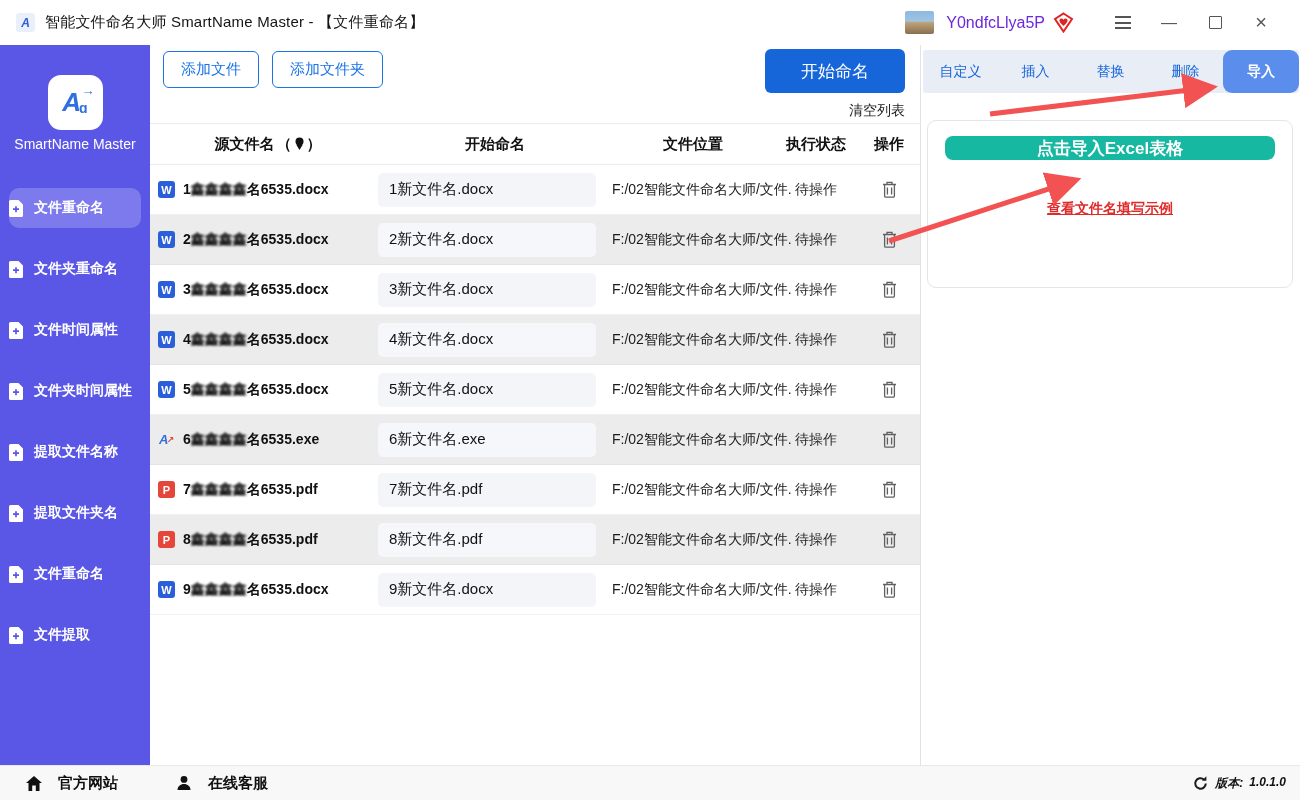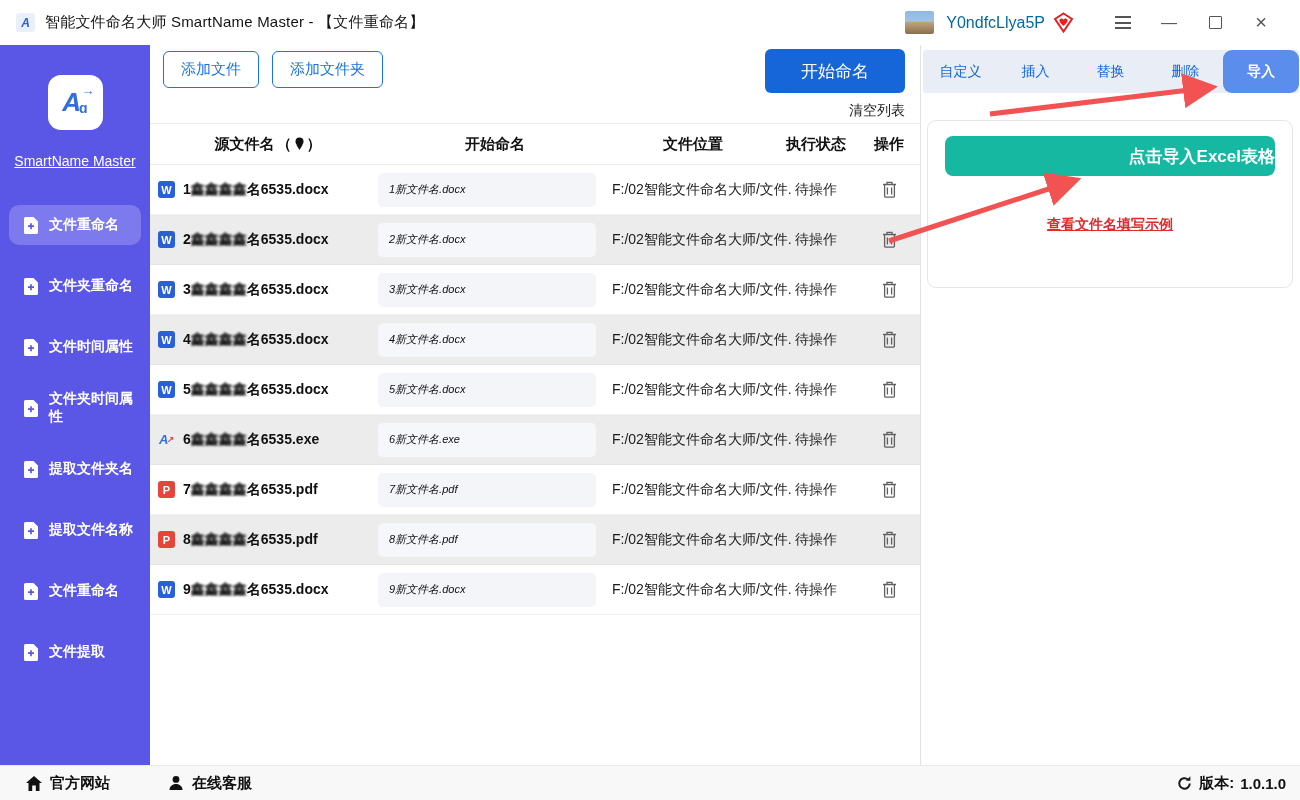--- a/index.html
+++ b/index.html
@@ -10,43 +10,43 @@
   
   .titlebar { position:absolute; left:0; top:0; width:1300px; height:45px;
               display:flex; align-items:center; padding:0 16px; background:#fff; }
   .mini-logo { width:19px; height:19px; border-radius:3px; background:#e9effb;
                display:flex; align-items:center; justify-content:center;
                font-weight:bold; font-style:italic; font-size:12px; color:#2f5fd0; }
   .tb-title { margin-left:10px; font-size:15px; color:#141414; font-weight:500; letter-spacing:.2px; }
   .tb-right { margin-left:auto; display:flex; align-items:center; }
   .avatar { width:29px; height:23px; border-radius:2px; overflow:hidden;
             background:linear-gradient(180deg,#8fb8e2 0%,#9fc3e2 45%,#bfa47c 48%,#8a6f4e 100%); }
-  .username { margin-left:12px; font-size:16px; color:#0369a1; }
+  .username { margin-left:12px; font-size:16px; color:#6d28d9; }
   .vip { margin-left:8px; display:flex; }
   .winctl { display:flex; align-items:center; margin-left:26px; }
   .winbtn { width:46px; height:32px; display:flex; align-items:center; justify-content:center;
             color:#555; cursor:default; }
   .hamburger { display:flex; flex-direction:column; gap:3.5px; }
   .hamburger i { display:block; width:16px; height:2px; background:#555; }
   .glyph-min { font-size:16px; }
   .box-max { width:13px; height:13px; border:1.6px solid #555; border-radius:1px; }
   .glyph-close { font-size:20px; }
 
   
   .sidebar { position:absolute; left:0; top:45px; width:150px; height:720px;
              background:#5a57e6; color:#fff; }
   .logo-box { width:55px; height:55px; margin:30px auto 0; background:#fff; border-radius:13px;
               display:flex; align-items:center; justify-content:center; position:relative; }
   .lg-A { font-size:26px; font-weight:bold; font-style:italic; color:#2f6fe0; }
   .lg-a { font-size:14px; font-weight:bold; color:#2f6fe0; margin:10px 0 0 -2px; }
   .lg-arrow { position:absolute; right:8px; top:8px; font-size:13px; font-weight:bold; color:#2f6fe0; }
-  .app-name { text-align:center; font-size:14px; margin-top:23px; color:#fff;text-decoration:underline; }
+  .app-name { text-align:center; font-size:14px; margin-top:6px; color:#fff; }
   .side-list { margin-top:36px; }
   .side-item { height:40px; margin:0 9px 21px 9px; border-radius:10px; display:flex;
-               align-items:center; padding-left:15px; gap:10px; font-size:14px; font-weight:bold;
+               align-items:center; gap:10px; font-size:14px; font-weight:bold;
                color:#fff; cursor:pointer; }
   .side-item.active { background:#7d7aee; }
   .side-item svg { flex:0 0 auto; }
 
   
   .main { position:absolute; left:150px; top:45px; width:770px; height:720px; background:#fff; }
   .toolbar { display:flex; gap:13px; padding:6px 0 0 13px; }
   .btn-outline { height:37px; padding:0 17px; background:#fff; border:1px solid #1a73e8;
                  border-radius:6px; color:#1a73e8; font-size:15px; cursor:pointer;
                  font-family:inherit; }
@@ -70,50 +70,50 @@
   .cell5 { width:62px; display:flex; justify-content:center; }
   .ficon { width:17px; height:17px; border-radius:3px; display:flex; align-items:center;
            justify-content:center; font-size:11px; font-weight:bold; color:#fff; flex:0 0 auto; }
   .ficon.word { background:#2b5fd9; }
   .ficon.pdf  { background:#e5453a; }
   .ficon.exe  { background:transparent; color:#2f6fe0; font-style:italic; font-size:13px; }
   .ficon.exe .xarrow { color:#e5453a; font-size:9px; font-style:normal; margin-left:-2px; }
   .fname { font-size:14px; font-weight:bold; color:#101010; white-space:nowrap; }
   .fname .blurred { filter:blur(1.1px); }
   .newname-input { width:218px; height:34px; background:#f3f5f9; border:none; border-radius:5px;
-                   padding:0 11px; font-size:11px; color:#101010; font-family:inherit;font-style:italic; }
+                   padding:0 11px; font-size:15px; color:#101010; font-family:inherit; }
   .trow.alt .newname-input { background:#f5f7fb; }
   .floc { font-size:14px; color:#1b1b1b; white-space:nowrap; }
   .fstatus { font-size:14px; color:#2a2a2a; }
   .trash-btn { background:none; border:none; cursor:pointer; padding:2px; display:flex; }
 
   
   .rightpanel { position:absolute; left:920px; top:45px; width:380px; height:720px;
                 background:#fff; border-left:1px solid #e2e2e2; }
   .tabstrip { position:absolute; left:2px; right:1px; top:5px; height:43px; background:#e9eef6;
               display:flex; align-items:stretch; border-radius:3px; }
   .tab { flex:1; display:flex; align-items:center; justify-content:center; font-size:14px;
          color:#1666da; cursor:pointer; }
   .tab.active { flex:0 0 76px; background:#5b8dec; color:#fff; font-weight:bold; border-radius:9px; }
   .panel-card { position:absolute; left:6px; right:7px; top:75px; height:168px;
                 border:1px solid #e5e5e5; border-radius:9px; background:#fff; }
-  .btn-import-excel { display:block; margin:15px auto 0; width:330px; height:40px;
+  .btn-import-excel { display:block; margin:15px auto 0; width:330px; height:24px;
                       background:#16b8a2; border:none; border-radius:8px; color:#fff;
-                      font-size:17px; font-weight:bold; cursor:pointer; font-family:inherit;text-align:right; }
+                      font-size:17px; font-weight:bold; cursor:pointer; font-family:inherit; }
   .example-link { display:block; margin-top:40px; text-align:center; font-size:14px;
                   font-weight:bold; color:#e02b2b; text-decoration:underline; cursor:pointer; }
 
   
   .footer { position:absolute; left:0; bottom:0; width:1300px; height:35px; background:#f8f8f9;
             border-top:1px solid #e9e9e9; display:flex; align-items:center; padding:0 14px 0 26px; }
-  .foot-link { display:flex; align-items:center; gap:8px; font-size:15px; font-weight:bold;
+  .foot-link { display:flex; align-items:center; gap:16px; font-size:15px; font-weight:bold;
                color:#111; cursor:pointer; }
   .foot-link + .foot-link { margin-left:58px; }
-  .foot-right { margin-left:auto; display:flex; align-items:center; gap:6px; font-size:15px;
-                font-weight:bold; color:#111; }
+  .foot-right { margin-left:auto; display:flex; align-items:flex-start; gap:6px; font-size:12px;
+                font-weight:bold; color:#111;font-style:italic; }
 
   
   .arrow-layer { position:absolute; left:0; top:0; width:1300px; height:800px;
                  pointer-events:none; z-index:60; }
 </style>
 </head>
 <body>
 
 <div class="stage">
 
@@ -180,28 +180,28 @@
       <path d="M1.5 0 h8 L14 4.5 V15.5 a1.5 1.5 0 0 1-1.5 1.5 H1.5 A1.5 1.5 0 0 1 0 15.5 V1.5 A1.5 1.5 0 0 1 1.5 0 z" fill="#fff"></path>
       <path d="M7 6.2 v6 M4 9.2 h6" stroke="#5a57e6" stroke-width="1.7"></path>
     </svg>
     <span>文件夹时间属性</span>
   </div>
         <div class="side-item">
     <svg width="15" height="17" viewBox="0 0 15 17">
       <path d="M1.5 0 h8 L14 4.5 V15.5 a1.5 1.5 0 0 1-1.5 1.5 H1.5 A1.5 1.5 0 0 1 0 15.5 V1.5 A1.5 1.5 0 0 1 1.5 0 z" fill="#fff"></path>
       <path d="M7 6.2 v6 M4 9.2 h6" stroke="#5a57e6" stroke-width="1.7"></path>
     </svg>
+    <span>提取文件名称</span>
+  </div>
+        <div class="side-item">
+    <svg width="15" height="17" viewBox="0 0 15 17">
+      <path d="M1.5 0 h8 L14 4.5 V15.5 a1.5 1.5 0 0 1-1.5 1.5 H1.5 A1.5 1.5 0 0 1 0 15.5 V1.5 A1.5 1.5 0 0 1 1.5 0 z" fill="#fff"></path>
+      <path d="M7 6.2 v6 M4 9.2 h6" stroke="#5a57e6" stroke-width="1.7"></path>
+    </svg>
     <span>提取文件夹名</span>
-  </div>
-        <div class="side-item">
-    <svg width="15" height="17" viewBox="0 0 15 17">
-      <path d="M1.5 0 h8 L14 4.5 V15.5 a1.5 1.5 0 0 1-1.5 1.5 H1.5 A1.5 1.5 0 0 1 0 15.5 V1.5 A1.5 1.5 0 0 1 1.5 0 z" fill="#fff"></path>
-      <path d="M7 6.2 v6 M4 9.2 h6" stroke="#5a57e6" stroke-width="1.7"></path>
-    </svg>
-    <span>提取文件名称</span>
   </div>
         <div class="side-item">
     <svg width="15" height="17" viewBox="0 0 15 17">
       <path d="M1.5 0 h8 L14 4.5 V15.5 a1.5 1.5 0 0 1-1.5 1.5 H1.5 A1.5 1.5 0 0 1 0 15.5 V1.5 A1.5 1.5 0 0 1 1.5 0 z" fill="#fff"></path>
       <path d="M7 6.2 v6 M4 9.2 h6" stroke="#5a57e6" stroke-width="1.7"></path>
     </svg>
     <span>文件重命名</span>
   </div>
         <div class="side-item">
     <svg width="15" height="17" viewBox="0 0 15 17">

